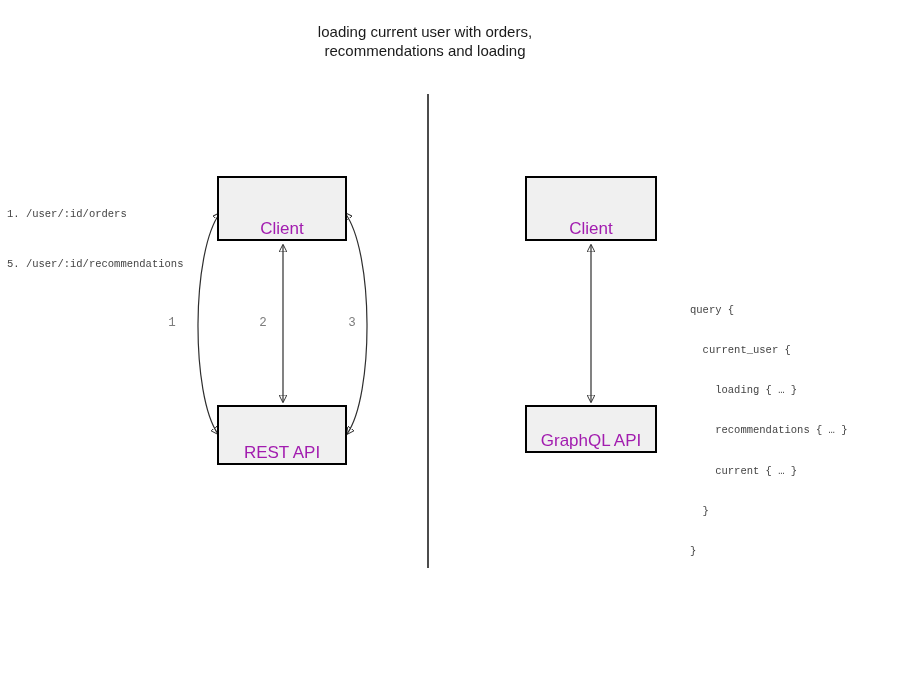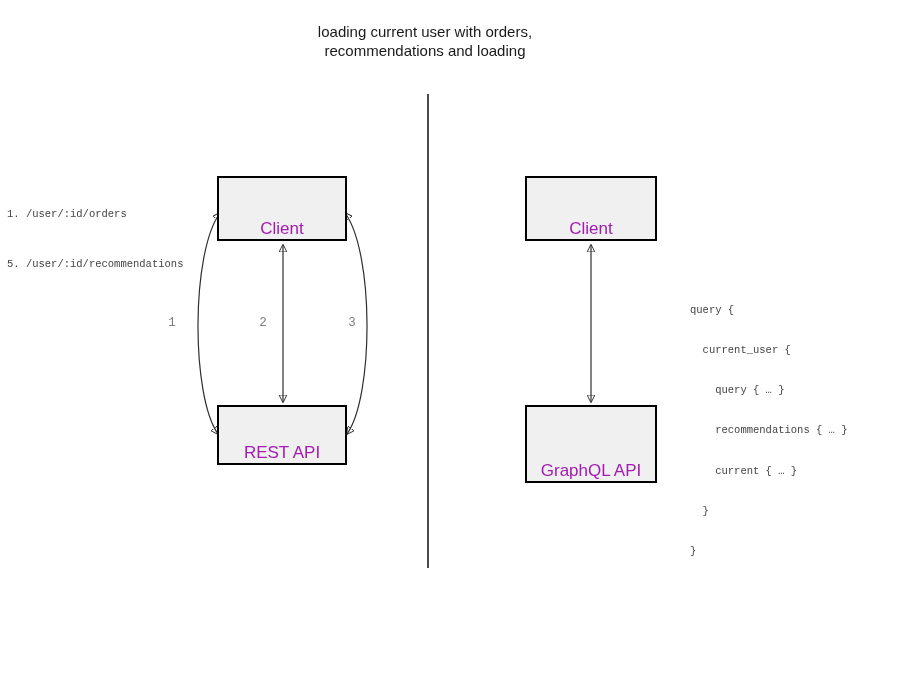--- a/index.html
+++ b/index.html
@@ -119,31 +119,31 @@
   </div>
 
   <div class="box" style="left:217px; top:405px; width:130px; height:60px;">
     <span>REST API</span>
   </div>
 
   <div class="box" style="left:525px; top:176px; width:132px; height:65px;">
     <span>Client</span>
   </div>
 
-  <div class="box" style="left:525px; top:405px; width:132px; height:78px;">
+  <div class="box" style="left:525px; top:405px; width:132px; height:48px;">
     <span>GraphQL API</span>
   </div>
 
   <div class="arrow-num" style="left:164px; top:316px;">1</div>
   <div class="arrow-num" style="left:255px; top:316px;">2</div>
   <div class="arrow-num" style="left:344px; top:316px;">3</div>
 
   <div class="query">
     <div>query {</div>
     <div>  current_user {</div>
-    <div>    query { … }</div>
+    <div>    loading { … }</div>
     <div>    recommendations { … }</div>
     <div>    current { … }</div>
     <div>  }</div>
     <div>}</div>
   </div>
 
 </div>
 
 </body></html>

